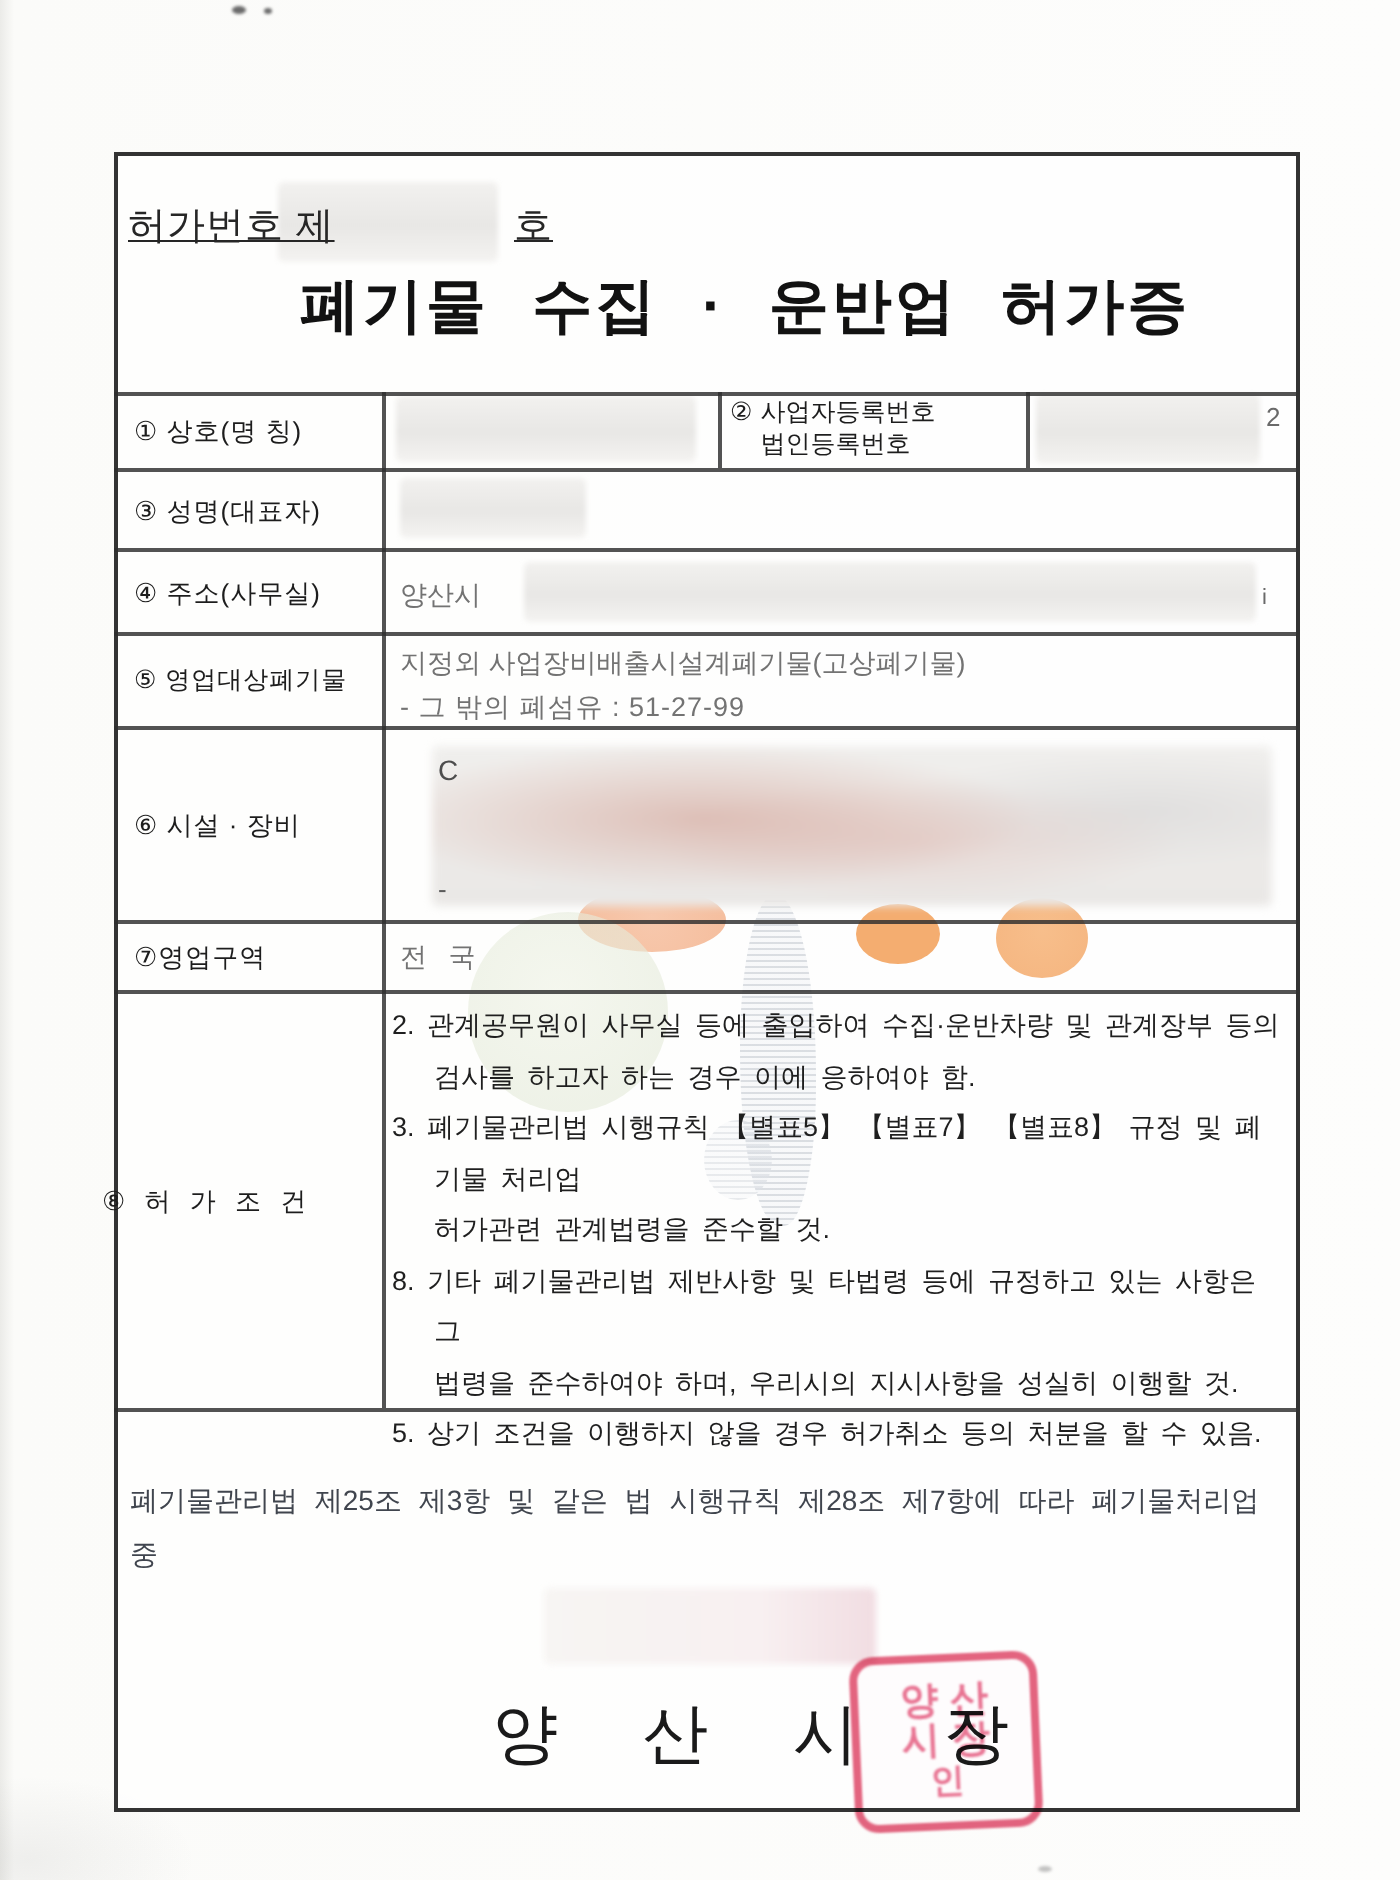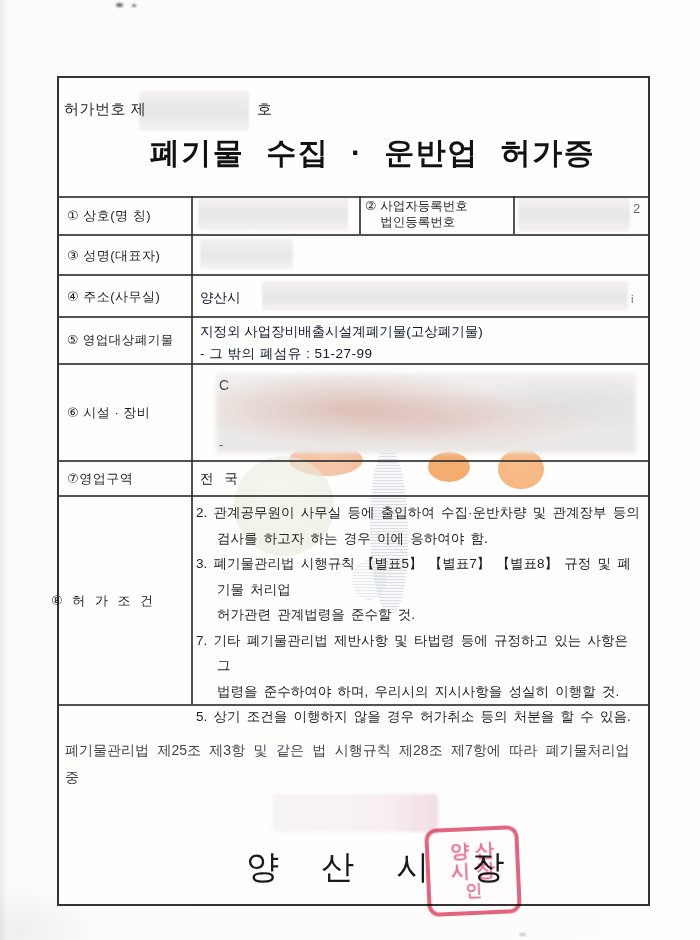--- a/index.html
+++ b/index.html
@@ -13,26 +13,26 @@
   }
   .abs{position:absolute;}
   
   .doc-frame{left:57px;top:76px;width:589px;height:826px;border:2px solid #333;background:rgba(255,255,255,0.65);}
   
   .hline{left:57px;width:591px;height:2px;background:rgba(45,45,45,0.82);z-index:3;}
   .vline{width:2px;background:rgba(45,45,45,0.82);z-index:3;}
   
   .t{z-index:4;}
   .label{font-size:13px;color:#1d1d1d;letter-spacing:0.5px;white-space:nowrap;}
-  .value{font-size:13.5px;color:#0f172a;white-space:nowrap;}
+  .value{font-size:13.5px;color:#737373;white-space:nowrap;}
   .biz-label{display:flex;gap:4px;font-size:12.5px;line-height:15.5px;color:#1d1d1d;}
   .biz-label .txt{white-space:pre-line;}
   .title{left:57px;top:133px;width:591px;text-align:center;font-size:30px;font-weight:bold;
          letter-spacing:1.5px;word-spacing:12px;color:#121212;z-index:4;padding-left:20px;}
-  .permit-no{font-size:15px;color:#262626;z-index:4;letter-spacing:0.5px;}
+  .permit-no{font-size:19px;color:#262626;z-index:4;letter-spacing:0.5px;text-decoration:underline;}
   .conds{left:196px;top:500px;width:448px;z-index:4;font-size:13.5px;line-height:25.5px;
          color:#1f1f1f;word-spacing:2.5px;}
   .cond{white-space:pre-line;padding-left:21px;text-indent:-21px;}
   .stmt{left:65px;top:737px;width:578px;z-index:4;font-size:14px;line-height:27px;word-spacing:4.5px;}
   .stmt .l1{color:#40454e;}
   .stmt .l2{color:#2b3e7d;}
   .stmt .em{font-weight:bold;color:#2a3c7c;}
   .issuer{left:246px;top:845px;font-size:33px;color:#1a1a1a;letter-spacing:9px;word-spacing:15px;
           z-index:4;white-space:nowrap;}
   
@@ -130,21 +130,21 @@
 
 <div class="abs t label" style="left:67px;top:470px;">⑦영업구역</div>
 <div class="abs t value" style="left:200px;top:470px;word-spacing:7px;">전 국</div>
 
 <div class="abs t label" style="left:51px;top:592px;letter-spacing:3px;">⑧ 허 가 조 건</div>
 <div class="abs conds">
   <div class="cond">2. 관계공무원이 사무실 등에 출입하여 수집·운반차량 및 관계장부 등의
 검사를 하고자 하는 경우 이에 응하여야 함.</div>
   <div class="cond">3. 폐기물관리법 시행규칙 【별표5】 【별표7】 【별표8】 규정 및 폐기물 처리업
 허가관련 관계법령을 준수할 것.</div>
-  <div class="cond">7. 기타 폐기물관리법 제반사항 및 타법령 등에 규정하고 있는 사항은 그
+  <div class="cond">8. 기타 폐기물관리법 제반사항 및 타법령 등에 규정하고 있는 사항은 그
 법령을 준수하여야 하며, 우리시의 지시사항을 성실히 이행할 것.</div>
   <div class="cond">5. 상기 조건을 이행하지 않을 경우 허가취소 등의 처분을 할 수 있음.</div>
 </div>
 
 <div class="abs stmt">
   <div class="l1">폐기물관리법 제25조 제3항 및 같은 법 시행규칙 제28조 제7항에 따라 폐기물처리업 중</div>
 </div>
 
 <div class="redact redact--date" style="left:272px;top:794px;width:166px;height:38px;"></div>
 

